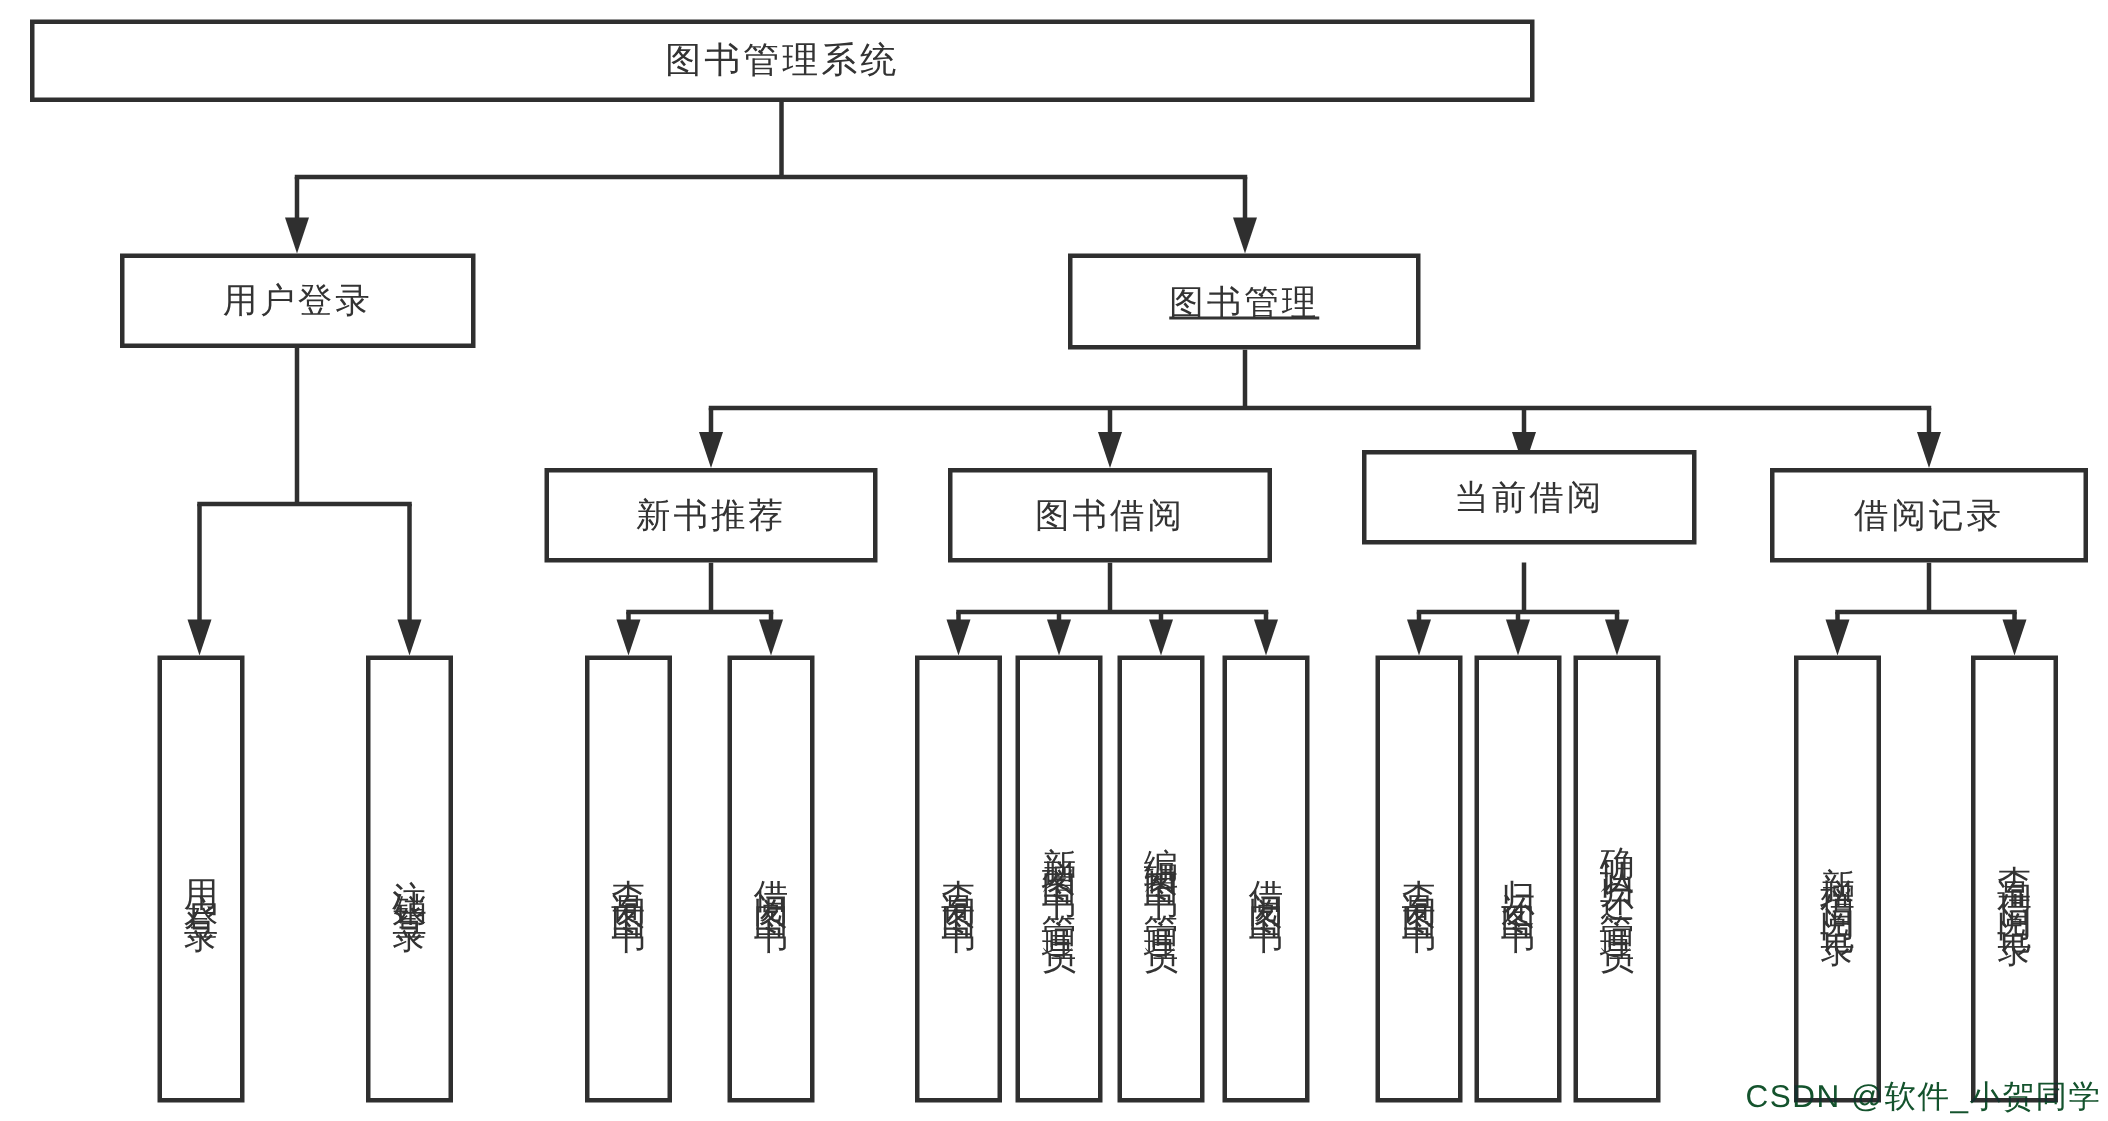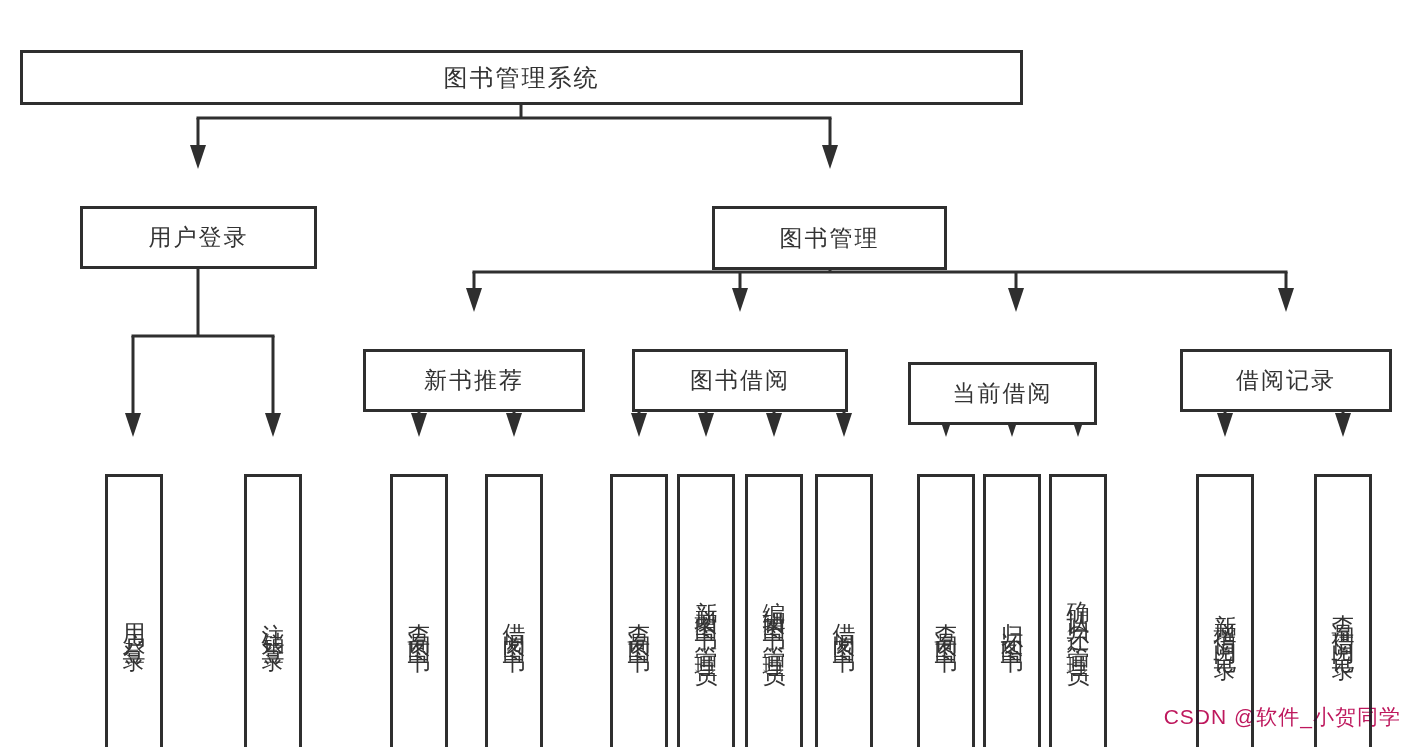--- a/index.html
+++ b/index.html
@@ -20,45 +20,44 @@
   }
   .node {
     position: absolute;
     box-sizing: border-box;
     border: 3px solid #2f2f2f;
     background: #ffffff;
     display: flex;
     align-items: center;
     justify-content: center;
     line-height: 1;
-    margin-top: 37px;
   }
   .hbox {
     font-size: 23px;
     letter-spacing: 2px;
     white-space: nowrap;
   }
   .root-box { font-size: 24px; }
   .vbox {
     top: 437px;
     width: 58px;
     height: 298px;
     writing-mode: vertical-rl;
     text-orientation: mixed;
     font-size: 23px;
     letter-spacing: 9px;
     white-space: nowrap;
   }
   .watermark {
     position: absolute;
     right: 4px;
-    bottom: 16px;
+    bottom: 2px;
     font-size: 21px;
     letter-spacing: 1px;
-    color: #be185d;
+    color: #14532d;
     mix-blend-mode: darken;
     white-space: nowrap;
     z-index: 5;
   }
 </style>
 </head>
 <body>
 
 <div class="canvas">
 
@@ -128,31 +127,31 @@
     </g>
   </svg>
 
   <div class="node hbox root-box" style="left:20px; top:13px; width:1003px; height:55px;">
     <span>图书管理系统</span>
   </div>
 
   <div class="node hbox" style="left:80px; top:169px; width:237px; height:63px;">
     <span>用户登录</span>
   </div>
-  <div class="node hbox" style="left:712px; top:169px; width:235px; height:64px;">
+  <div class="node hbox" style="left:712px; top:169px; width:235px; height:64px;text-decoration:underline;">
     <span>图书管理</span>
   </div>
 
   <div class="node hbox" style="left:632px; top:312px; width:216px; height:63px;">
     <span>图书借阅</span>
   </div>
   <div class="node hbox" style="left:363px; top:312px; width:222px; height:63px;">
     <span>新书推荐</span>
   </div>
-  <div class="node hbox" style="left:908px; top:325px; width:189px; height:63px;text-align:right;">
+  <div class="node hbox" style="left:908px; top:300px; width:223px; height:63px;text-align:right;">
     <span>当前借阅</span>
   </div>
   <div class="node hbox" style="left:1180px; top:312px; width:212px; height:63px;">
     <span>借阅记录</span>
   </div>
 
   <div class="node vbox" style="left:105px;">
     <span>用户登录</span>
   </div>
   <div class="node vbox" style="left:244px;">

